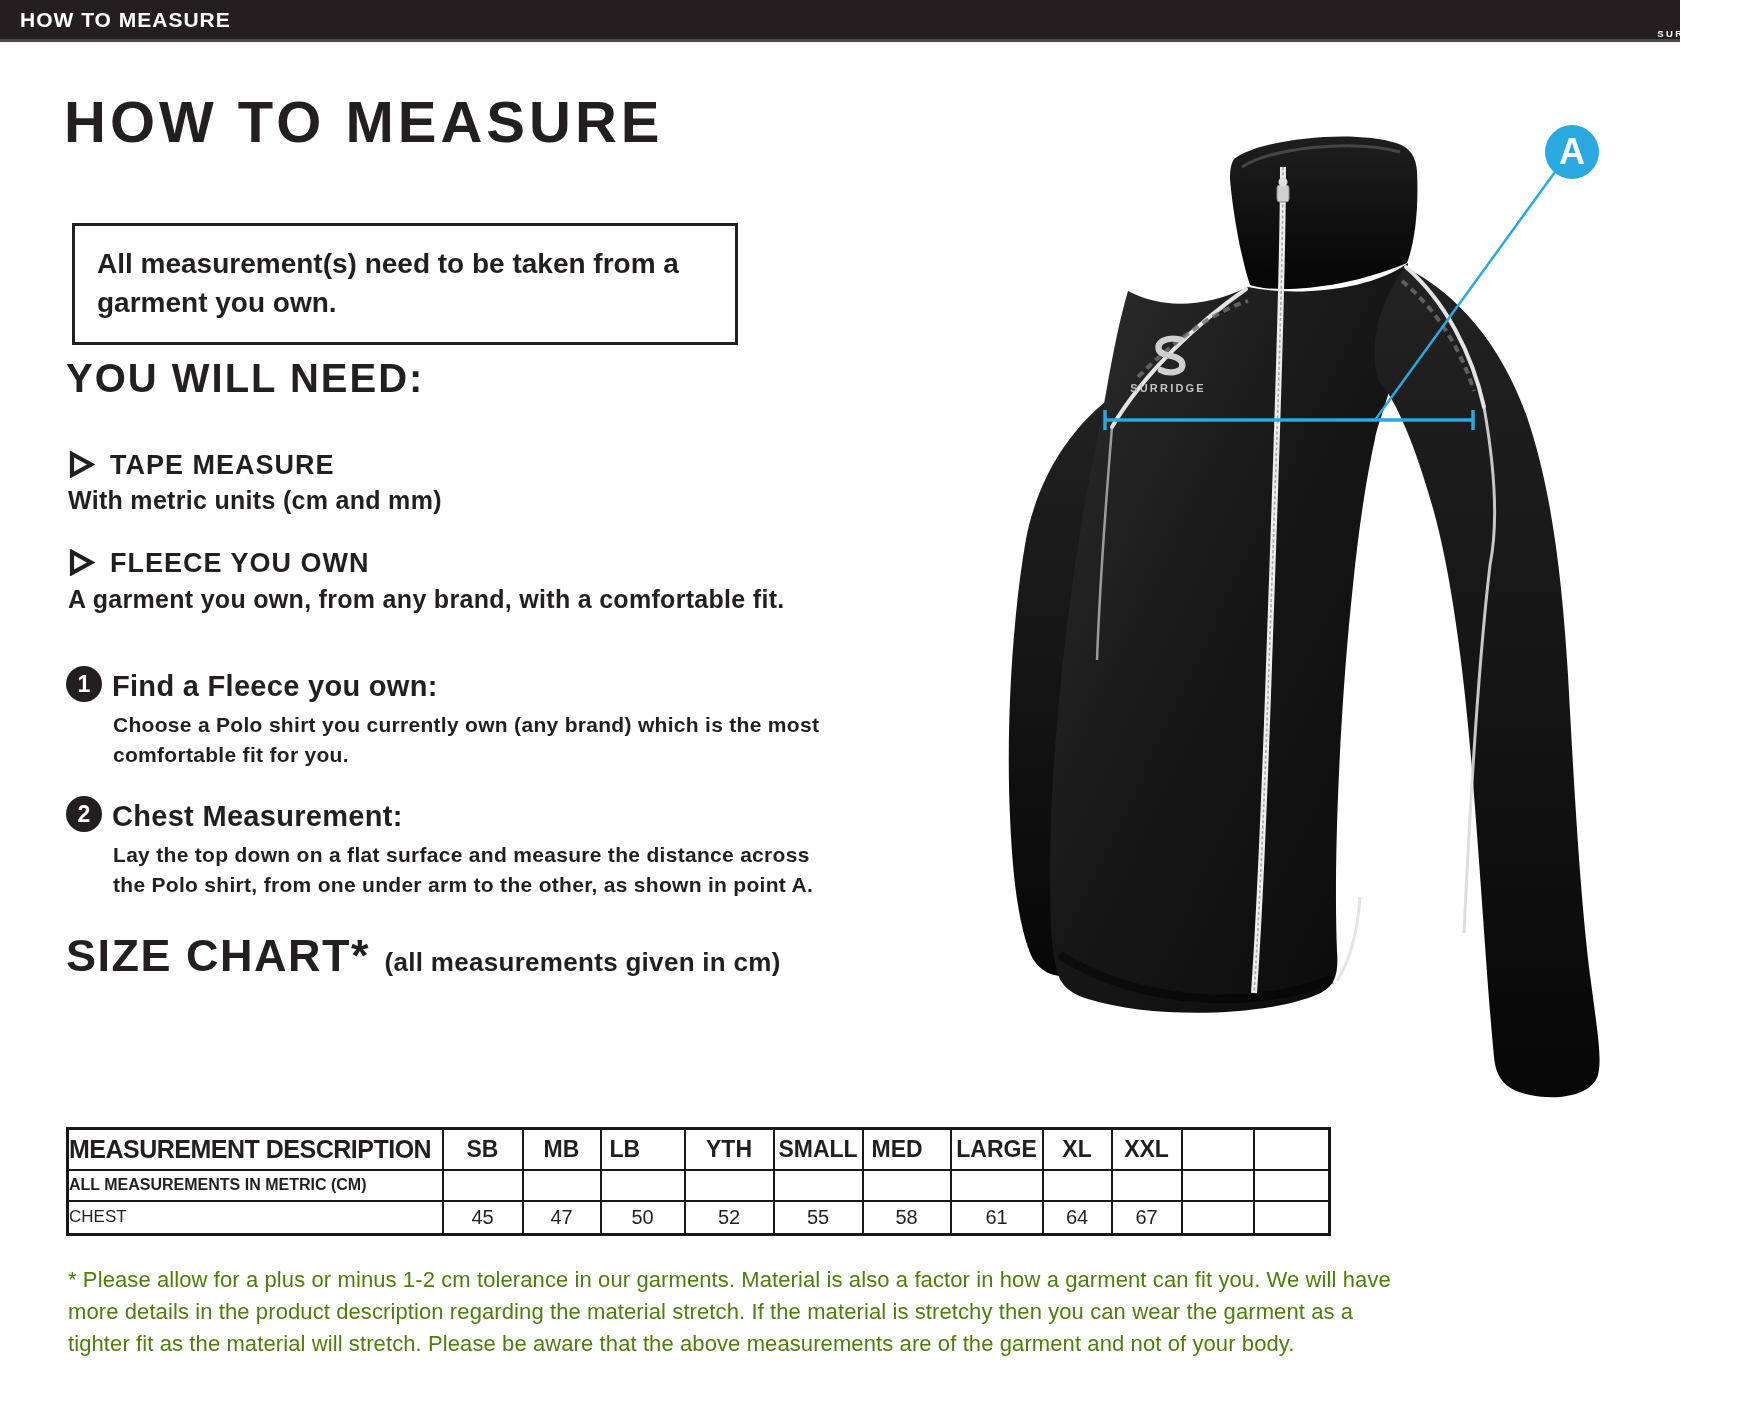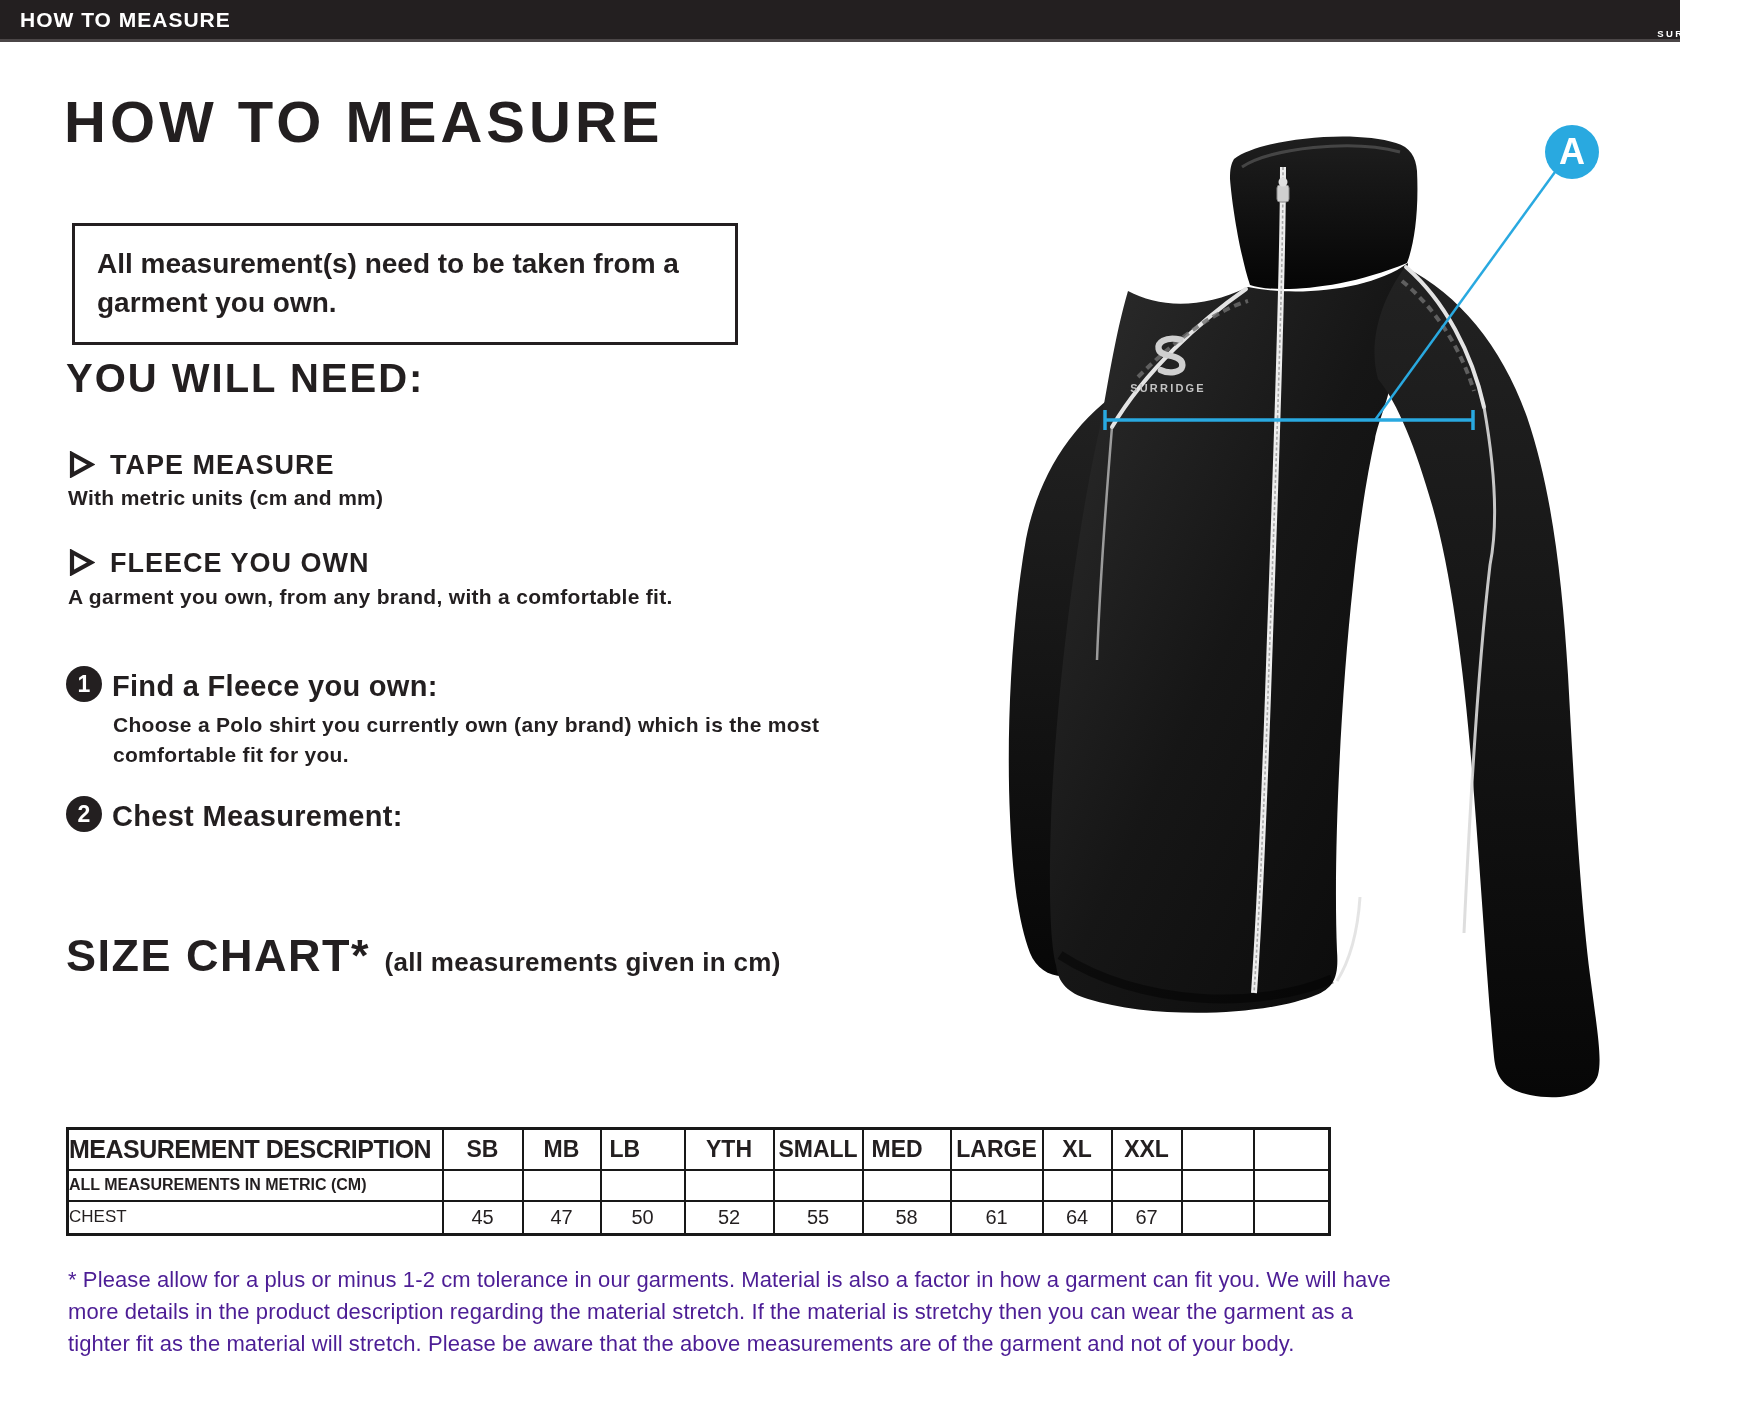--- a/index.html
+++ b/index.html
@@ -9,21 +9,21 @@
   
   .topbar{position:absolute;left:0;top:0;width:1750px;height:42px;background:#231f20;border-bottom:3px solid #4b4647;box-sizing:border-box;}
   .topbar-title{position:absolute;left:20px;top:0;height:39px;line-height:39px;color:#ffffff;font-size:21px;font-weight:bold;letter-spacing:1px;}
   .topbar-logo{position:absolute;right:10px;top:1px;width:95px;height:40px;}
 
   
   .h1{position:absolute;left:64px;top:88px;font-size:58px;font-weight:bold;letter-spacing:4px;color:#231f20;white-space:nowrap;}
   .notice{position:absolute;left:72px;top:223px;width:618px;border:3px solid #231f20;padding:18px 20px 20px 22px;font-size:28px;font-weight:bold;line-height:39px;white-space:pre-line;}
   .ywn{position:absolute;left:66px;top:356px;font-size:40px;font-weight:bold;letter-spacing:2px;}
   .need-item-title{position:absolute;font-size:27px;font-weight:bold;letter-spacing:1px;}
-  .need-item-desc{position:absolute;font-size:21px;font-weight:bold;letter-spacing:.3px;}
+  .need-item-desc{position:absolute;font-size:25px;font-weight:bold;letter-spacing:.3px;}
   .tri{position:absolute;width:27px;height:27px;}
   .step-badge{position:absolute;width:36px;height:36px;border-radius:50%;background:#231f20;color:#fff;font-size:23px;font-weight:bold;text-align:center;line-height:36px;}
   .step-title{position:absolute;font-size:29px;font-weight:bold;letter-spacing:.3px;}
   .step-desc{position:absolute;font-size:21px;font-weight:bold;line-height:30px;letter-spacing:.3px;white-space:pre-line;margin-left:45px;}
 
   .sc-head{position:absolute;left:66px;top:930px;white-space:nowrap;}
   .sc-title{font-size:45px;font-weight:bold;letter-spacing:1.5px;}
   .sc-sub{font-size:26px;font-weight:bold;margin-left:10px;letter-spacing:.3px;}
 
   
@@ -33,21 +33,21 @@
   tr.hdr{height:41px;}
   tr.metric{height:31px;}
   tr.chest{height:34px;}
   th.desc-h{font-size:25px;font-weight:bold;text-align:left;padding-left:6px;letter-spacing:-0.5px;}
   th.size-h{font-size:23px;font-weight:bold;text-align:center;}
   th.size-h.left{text-align:left;padding-left:8px;}
   td.metric-lbl{font-size:16px;font-weight:bold;text-align:left;padding-left:6px;}
   td.row-lbl{font-size:17px;font-weight:normal;text-align:left;padding-left:6px;}
   td.val{font-size:20px;font-weight:normal;text-align:center;}
 
-  .footnote{position:absolute;left:68px;top:1264px;width:1500px;font-size:22px;font-weight:normal;line-height:32px;color:#4c1d95;white-space:pre-line;letter-spacing:.1px;}
+  .footnote{position:absolute;left:68px;top:1264px;width:1500px;font-size:22px;font-weight:normal;line-height:32px;color:#4d7c0f;white-space:pre-line;letter-spacing:.1px;}
 
   .diagram{position:absolute;left:900px;top:95px;width:760px;height:1010px;}
   svg{display:block;}
   svg text{font-family:"Liberation Sans",sans-serif;}
 </style>
 </head>
 <body>
 
 <div class="page">
 
@@ -80,20 +80,22 @@
   <div class="need-item-title" style="left:110px;top:548px;">FLEECE YOU OWN</div>
   <div class="need-item-desc" style="left:68px;top:585px;">A garment you own, from any brand, with a comfortable fit.</div>
 
   <div class="step-badge" style="left:66px;top:666px;">1</div>
   <div class="step-title" style="left:112px;top:670px;">Find a Fleece you own:</div>
   <div class="step-desc" style="left:68px;top:710px;">Choose a Polo shirt you currently own (any brand) which is the most
 comfortable fit for you.</div>
 
   <div class="step-badge" style="left:66px;top:796px;">2</div>
   <div class="step-title" style="left:112px;top:800px;">Chest Measurement:</div>
+  <div class="step-desc" style="left:68px;top:840px;">Lay the top down on a flat surface and measure the distance across
+the Polo shirt, from one under arm to the other, as shown in point A.</div>
 
   <div class="sc-head">
     <span class="sc-title">SIZE CHART*</span>
     <span class="sc-sub">(all measurements given in cm)</span>
   </div>
 
   <div class="tbl-wrap">
     <table class="size">
       <colgroup>
         <col style="width:375px">

